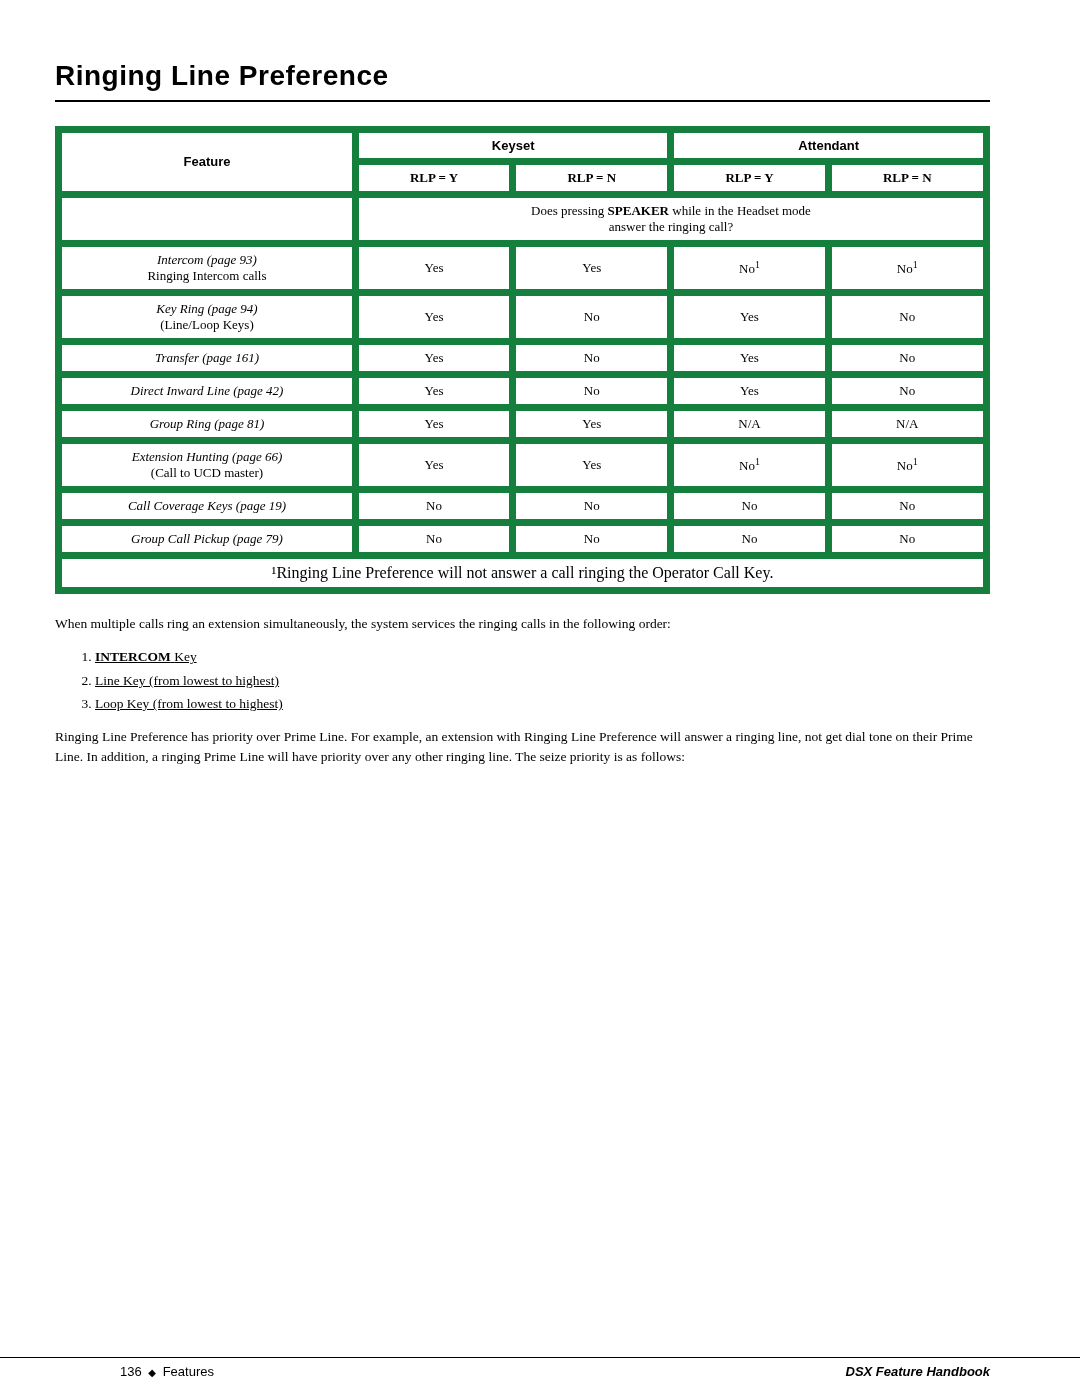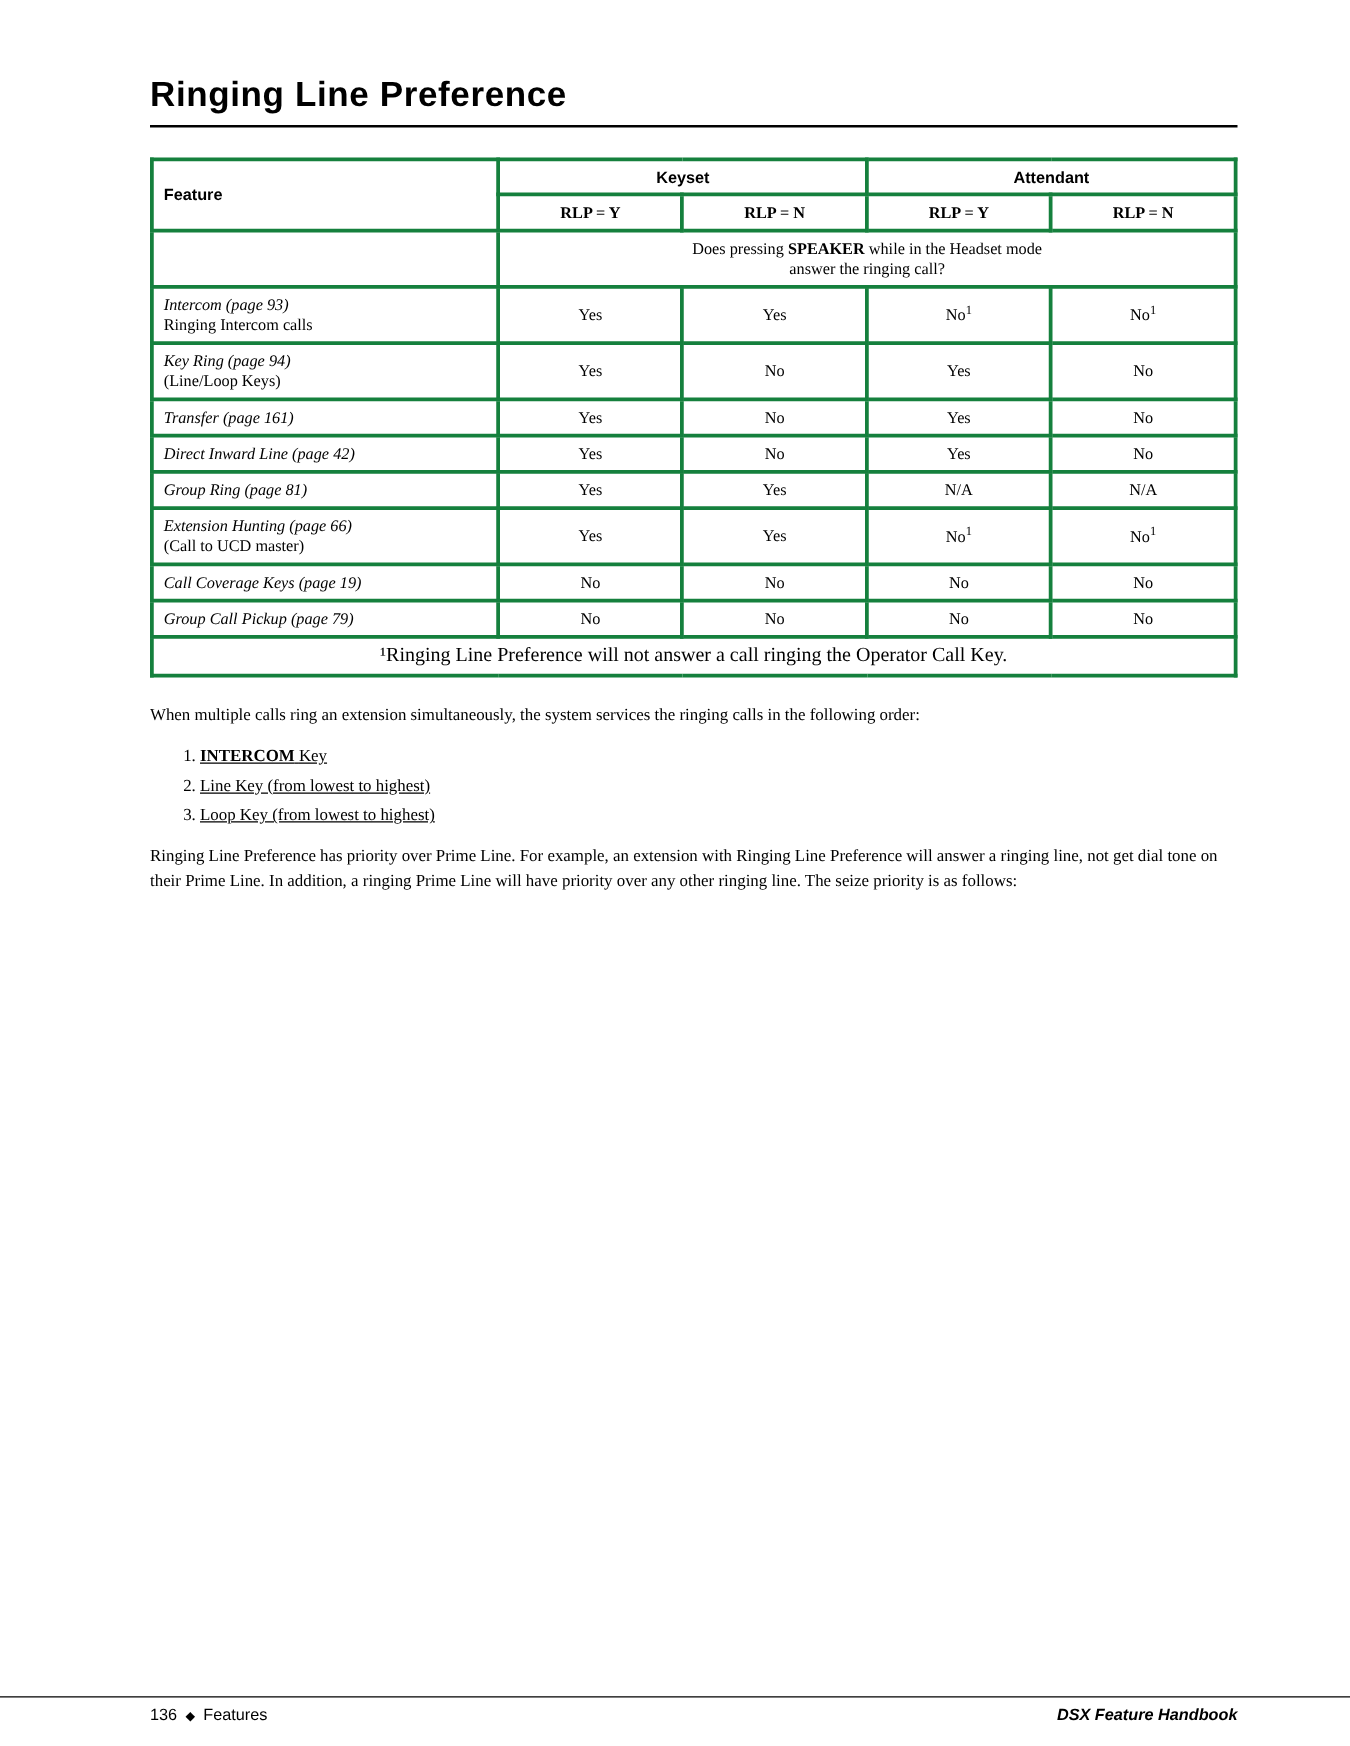--- a/index.html
+++ b/index.html
@@ -7,21 +7,21 @@
       font-family: Times New Roman, Times, serif;
       font-size: 14px;
       background: #fff;
       color: #000;
       width: 1080px;
       min-height: 1397px;
       position: relative;
     }
 
     .page {
-      padding: 60px 90px 80px 120px;
+      padding: 60px 90px 80px 55px;
       min-height: 1397px;
       position: relative;
     }
 
     
     .page-title {
       font-size: 28px;
       font-weight: bold;
       font-family: Arial, sans-serif;
       margin-bottom: 8px;
@@ -36,28 +36,28 @@
 
     
     .feature-table {
       width: 100%;
       border-collapse: collapse;
       margin-bottom: 20px;
       font-size: 13px;
     }
 
     .feature-table td, .feature-table th {
-      border: 3px solid #15803d;
+      border: 7px solid #15803d;
       padding: 5px 8px;
       text-align: center;
       vertical-align: middle;
     }
 
     .feature-table .col-feature {
-      text-align: left;
+      text-align: center;
       width: 32%;
     }
 
     .feature-table .header-keyset {
       font-weight: bold;
       font-family: Arial, sans-serif;
       font-size: 13px;
     }
 
     .feature-table .header-attendant {

